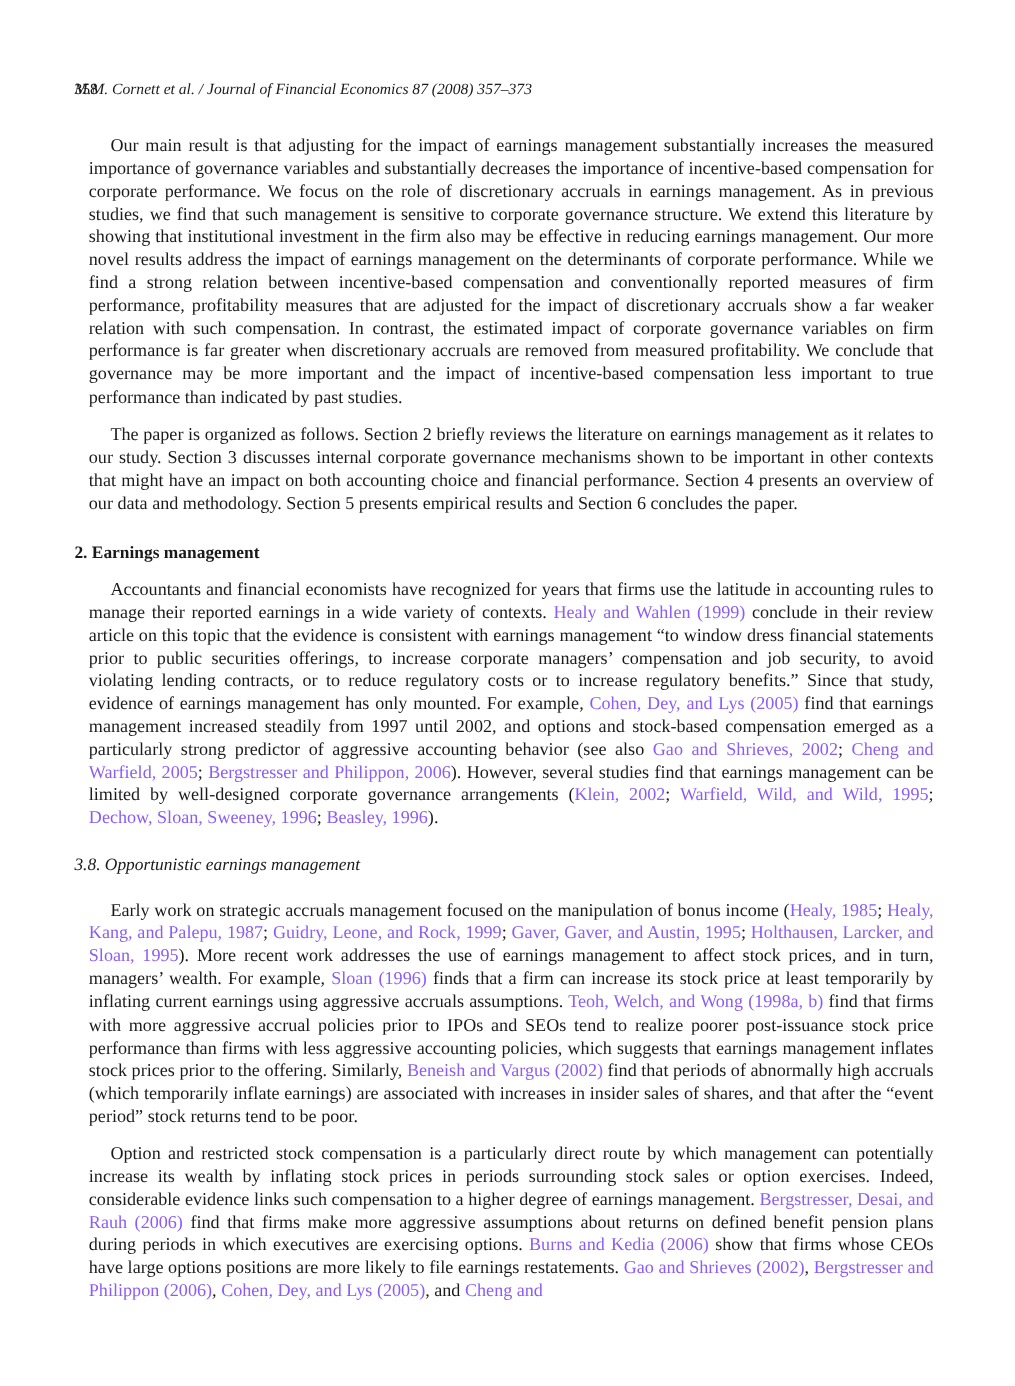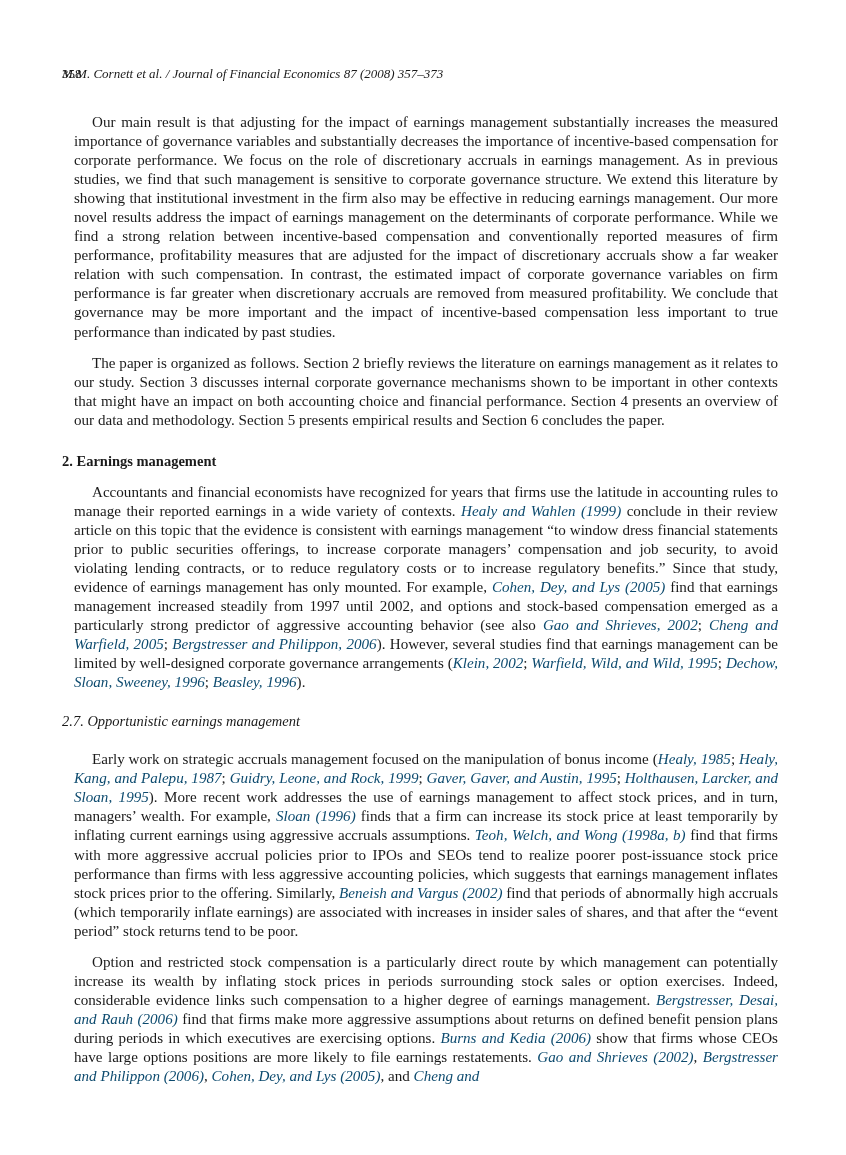--- a/index.html
+++ b/index.html
@@ -5,37 +5,37 @@
   html, body { margin: 0; padding: 0; background: #ffffff; }
   body { width: 846px; height: 1155px; position: relative; overflow: hidden;
          font-family: "Liberation Serif", "DejaVu Serif", serif; color: #1a1a1a; }
   .page { position: absolute; left: 62px; top: 0; width: 728px; }
   .running-head { position: absolute; top: 66px; left: 0; width: 728px; height: 18px;
                   font-size: 13px; }
   .page-num { position: absolute; left: 0; top: 0; text-align: right; }
   .journal-line { position: absolute; left: 0; right: 0; text-align: left; font-style: italic; }
   .body { position: absolute; top: 101px; left: 0; width: 728px; font-size: 15.1px; line-height: 19.05px; }
   p { margin: 12px; text-align: justify; text-indent: 18px; }
-  .link { color: #0c4a6e; font-style: italic; }
+  .link { color: #8b5cf6; }
   h2 { font-size: 14.5px; font-weight: bold; margin: 22px 0 4px 0; line-height: 19px; }
   h3 { font-size: 14.5px; font-style: italic; font-weight: normal; margin: 20px 0 19px 0; line-height: 19px; }
 </style>
 </head>
 <body>
 
 <div class="page">
   <div class="running-head">
     <span class="page-num">358</span>
     <span class="journal-line">M.M. Cornett et al. / Journal of Financial Economics 87 (2008) 357–373</span>
   </div>
 
   <div class="body">
     <p>Our main result is that adjusting for the impact of earnings management substantially increases the measured importance of governance variables and substantially decreases the importance of incentive-based compensation for corporate performance. We focus on the role of discretionary accruals in earnings management. As in previous studies, we find that such management is sensitive to corporate governance structure. We extend this literature by showing that institutional investment in the firm also may be effective in reducing earnings management. Our more novel results address the impact of earnings management on the determinants of corporate performance. While we find a strong relation between incentive-based compensation and conventionally reported measures of firm performance, profitability measures that are adjusted for the impact of discretionary accruals show a far weaker relation with such compensation. In contrast, the estimated impact of corporate governance variables on firm performance is far greater when discretionary accruals are removed from measured profitability. We conclude that governance may be more important and the impact of incentive-based compensation less important to true performance than indicated by past studies.</p>
     <p>The paper is organized as follows. Section 2 briefly reviews the literature on earnings management as it relates to our study. Section 3 discusses internal corporate governance mechanisms shown to be important in other contexts that might have an impact on both accounting choice and financial performance. Section 4 presents an overview of our data and methodology. Section 5 presents empirical results and Section 6 concludes the paper.</p>
 
     <h2>2.  Earnings management</h2>
     <p><span>Accountants and financial economists have recognized for years that firms use the latitude in accounting rules to manage their reported earnings in a wide variety of contexts. </span><span class="link">Healy and Wahlen (1999)</span><span> conclude in their review article on this topic that the evidence is consistent with earnings management “to window dress financial statements prior to public securities offerings, to increase corporate managers’ compensation and job security, to avoid violating lending contracts, or to reduce regulatory costs or to increase regulatory benefits.” Since that study, evidence of earnings management has only mounted. For example, </span><span class="link">Cohen, Dey, and Lys (2005)</span><span> find that earnings management increased steadily from 1997 until 2002, and options and stock-based compensation emerged as a particularly strong predictor of aggressive accounting behavior (see also </span><span class="link">Gao and Shrieves, 2002</span><span>; </span><span class="link">Cheng and Warfield, 2005</span><span>; </span><span class="link">Bergstresser and Philippon, 2006</span><span>). However, several studies find that earnings management can be limited by well-designed corporate governance arrangements (</span><span class="link">Klein, 2002</span><span>; </span><span class="link">Warfield, Wild, and Wild, 1995</span><span>; </span><span class="link">Dechow, Sloan, Sweeney, 1996</span><span>; </span><span class="link">Beasley, 1996</span><span>).</span></p>
 
-    <h3>2.7.  Opportunistic earnings management</h3>
+    <h3>3.8.  Opportunistic earnings management</h3>
     <p><span>Early work on strategic accruals management focused on the manipulation of bonus income (</span><span class="link">Healy, 1985</span><span>; </span><span class="link">Healy, Kang, and Palepu, 1987</span><span>; </span><span class="link">Guidry, Leone, and Rock, 1999</span><span>; </span><span class="link">Gaver, Gaver, and Austin, 1995</span><span>; </span><span class="link">Holthausen, Larcker, and Sloan, 1995</span><span>). More recent work addresses the use of earnings management to affect stock prices, and in turn, managers’ wealth. For example, </span><span class="link">Sloan (1996)</span><span> finds that a firm can increase its stock price at least temporarily by inflating current earnings using aggressive accruals assumptions. </span><span class="link">Teoh, Welch, and Wong (1998a, b)</span><span> find that firms with more aggressive accrual policies prior to IPOs and SEOs tend to realize poorer post-issuance stock price performance than firms with less aggressive accounting policies, which suggests that earnings management inflates stock prices prior to the offering. Similarly, </span><span class="link">Beneish and Vargus (2002)</span><span> find that periods of abnormally high accruals (which temporarily inflate earnings) are associated with increases in insider sales of shares, and that after the “event period” stock returns tend to be poor.</span></p>
     <p><span>Option and restricted stock compensation is a particularly direct route by which management can potentially increase its wealth by inflating stock prices in periods surrounding stock sales or option exercises. Indeed, considerable evidence links such compensation to a higher degree of earnings management. </span><span class="link">Bergstresser, Desai, and Rauh (2006)</span><span> find that firms make more aggressive assumptions about returns on defined benefit pension plans during periods in which executives are exercising options. </span><span class="link">Burns and Kedia (2006)</span><span> show that firms whose CEOs have large options positions are more likely to file earnings restatements. </span><span class="link">Gao and Shrieves (2002)</span><span>, </span><span class="link">Bergstresser and Philippon (2006)</span><span>, </span><span class="link">Cohen, Dey, and Lys (2005)</span><span>, and </span><span class="link">Cheng and</span></p>
   </div>
 </div>
 
 </body></html>

